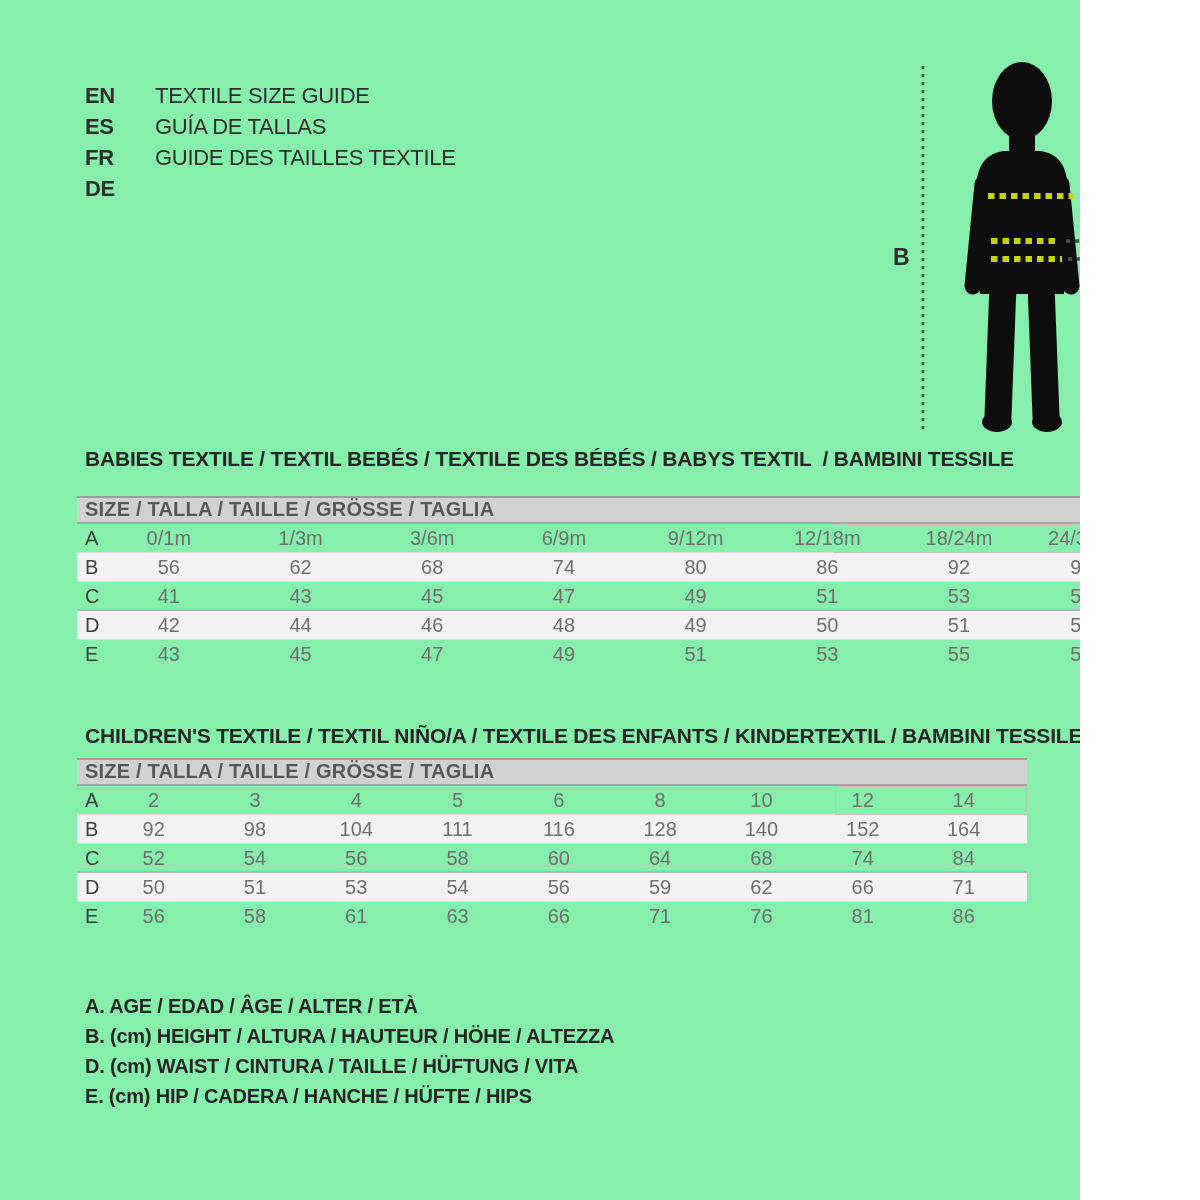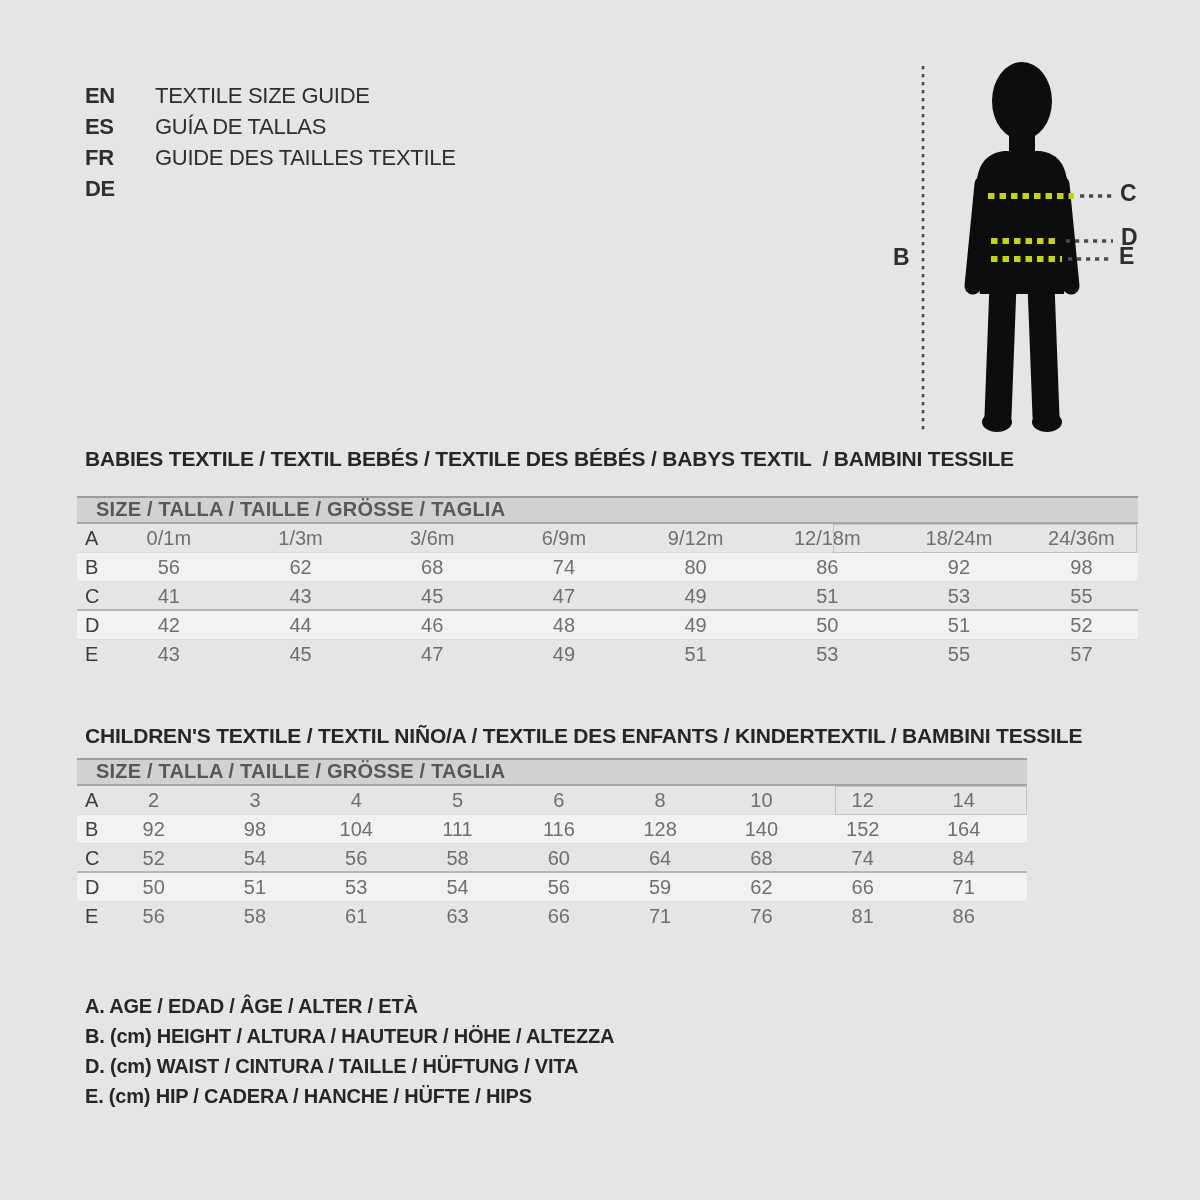--- a/index.html
+++ b/index.html
@@ -1,17 +1,17 @@
 <!DOCTYPE html>
 <html><head>
 <meta charset="utf-8">
 <style>
   html,body{margin:0;padding:0;background:#fff;}
   .canvas{
-    position:relative;width:1200px;height:1200px;background:#e5e5e5;overflow:hidden;
+    position:relative;width:1080px;height:1200px;background:#86efac;overflow:hidden;
     font-family:"Liberation Sans","DejaVu Sans",sans-serif;color:#2a2a2a;
   }
   
   .lang-list{position:absolute;left:85px;top:80px;}
   .lang-row{display:flex;height:31px;line-height:31px;}
   .lang-code{width:70px;font-size:22px;font-weight:bold;letter-spacing:-0.3px;color:#2e2e2e;}
   .lang-label{font-size:22px;font-weight:normal;letter-spacing:-0.3px;color:#2e2e2e;white-space:pre;}
   
   .figure{position:absolute;left:860px;top:45px;width:300px;height:400px;}
   .figure svg{position:absolute;left:0;top:0;}
@@ -24,21 +24,21 @@
   .section-title{position:absolute;left:85px;font-size:21px;font-weight:bold;letter-spacing:-0.2px;color:#262626;white-space:pre;}
   .babies-title{top:447px;}
   .children-title{top:724px;}
   
   .table{position:absolute;left:77px;}
   .babies-table{top:496px;width:1061px;}
   .children-table{top:758px;width:950px;}
   .thead{
     box-sizing:border-box;height:28px;line-height:23px;background:#d1d1d1;
     border-top:2px solid #9c9c9c;border-bottom:2px solid #a5a5a5;
-    padding-left:19px;font-size:20px;font-weight:bold;letter-spacing:0.2px;color:#585858;
+    padding-left:8px;font-size:20px;font-weight:bold;letter-spacing:0.2px;color:#585858;
   }
   .trow{display:grid;box-sizing:border-box;height:29px;line-height:28px;font-size:20px;color:#6f6f6f;}
   .babies-table .trow{grid-template-columns:26px repeat(7,131.7px) 1fr;}
   .children-table .trow{grid-template-columns:26px repeat(8,101.3px) 1fr 13px;}
   .trow .cell{text-align:center;overflow:hidden;}
   .trow .rlabel{text-align:left;padding-left:8px;color:#3d3d3d;}
   .r-a{border-bottom:1px solid #dcdcdc;}
   .r-b{background:#f2f2f2;border-bottom:1px solid #dcdcdc;}
   .r-c{border-bottom:2px solid #b5b5b5;}
   .r-d{background:#f2f2f2;border-bottom:1px solid #dcdcdc;}

